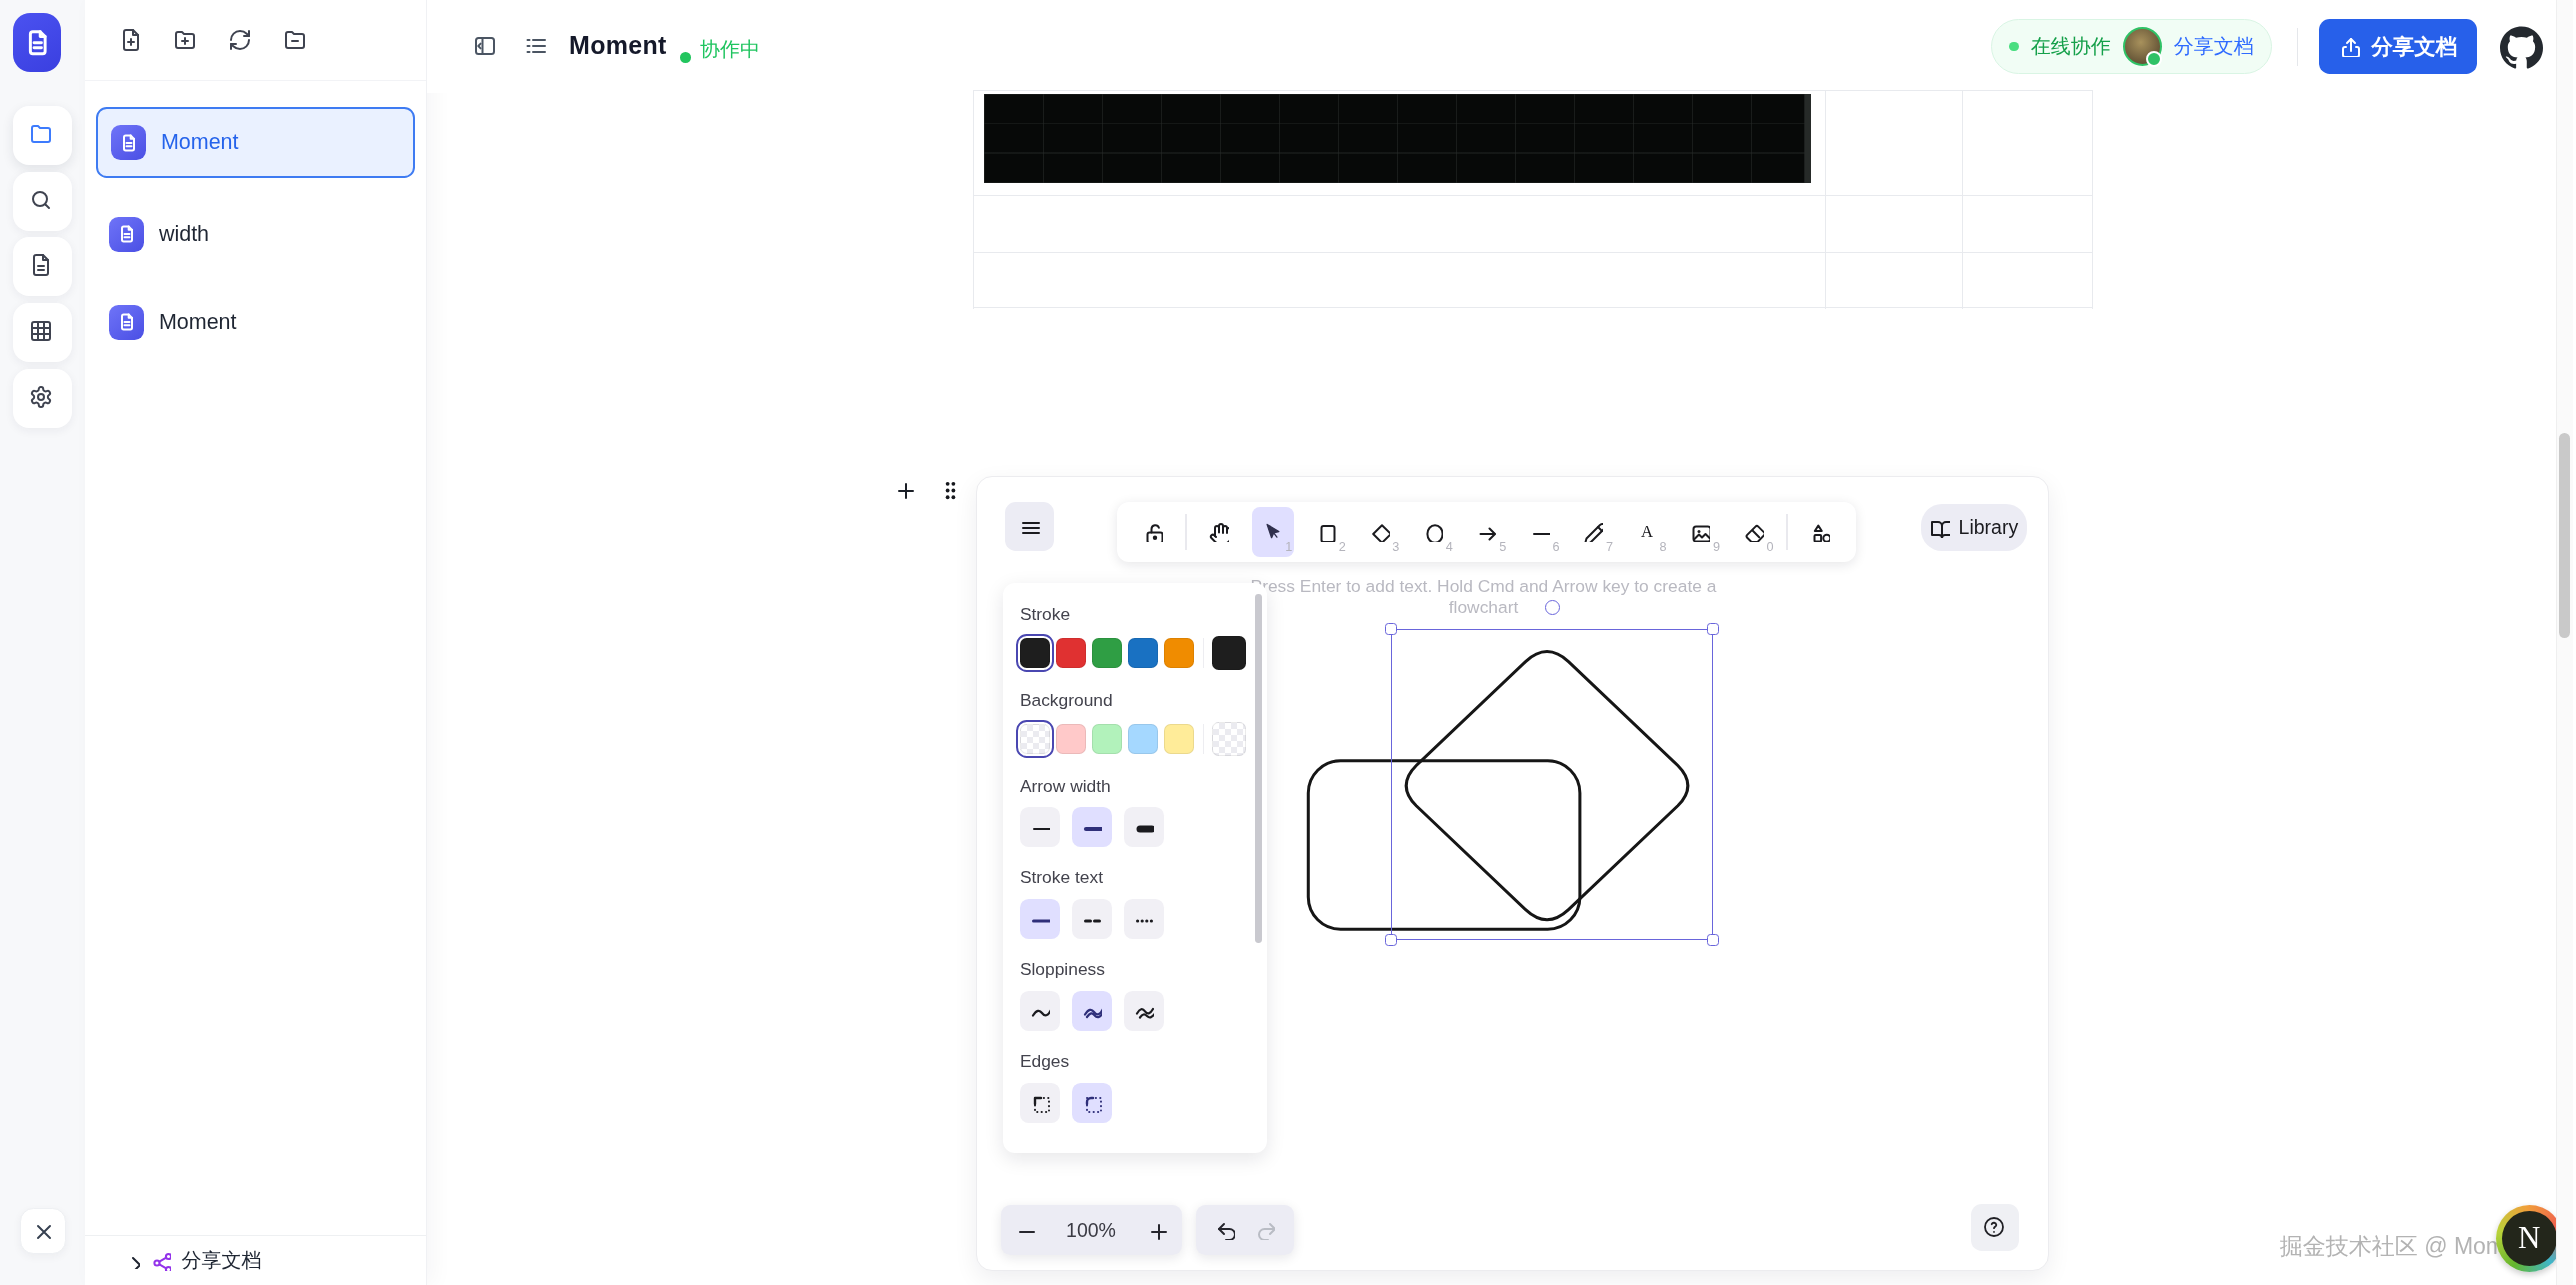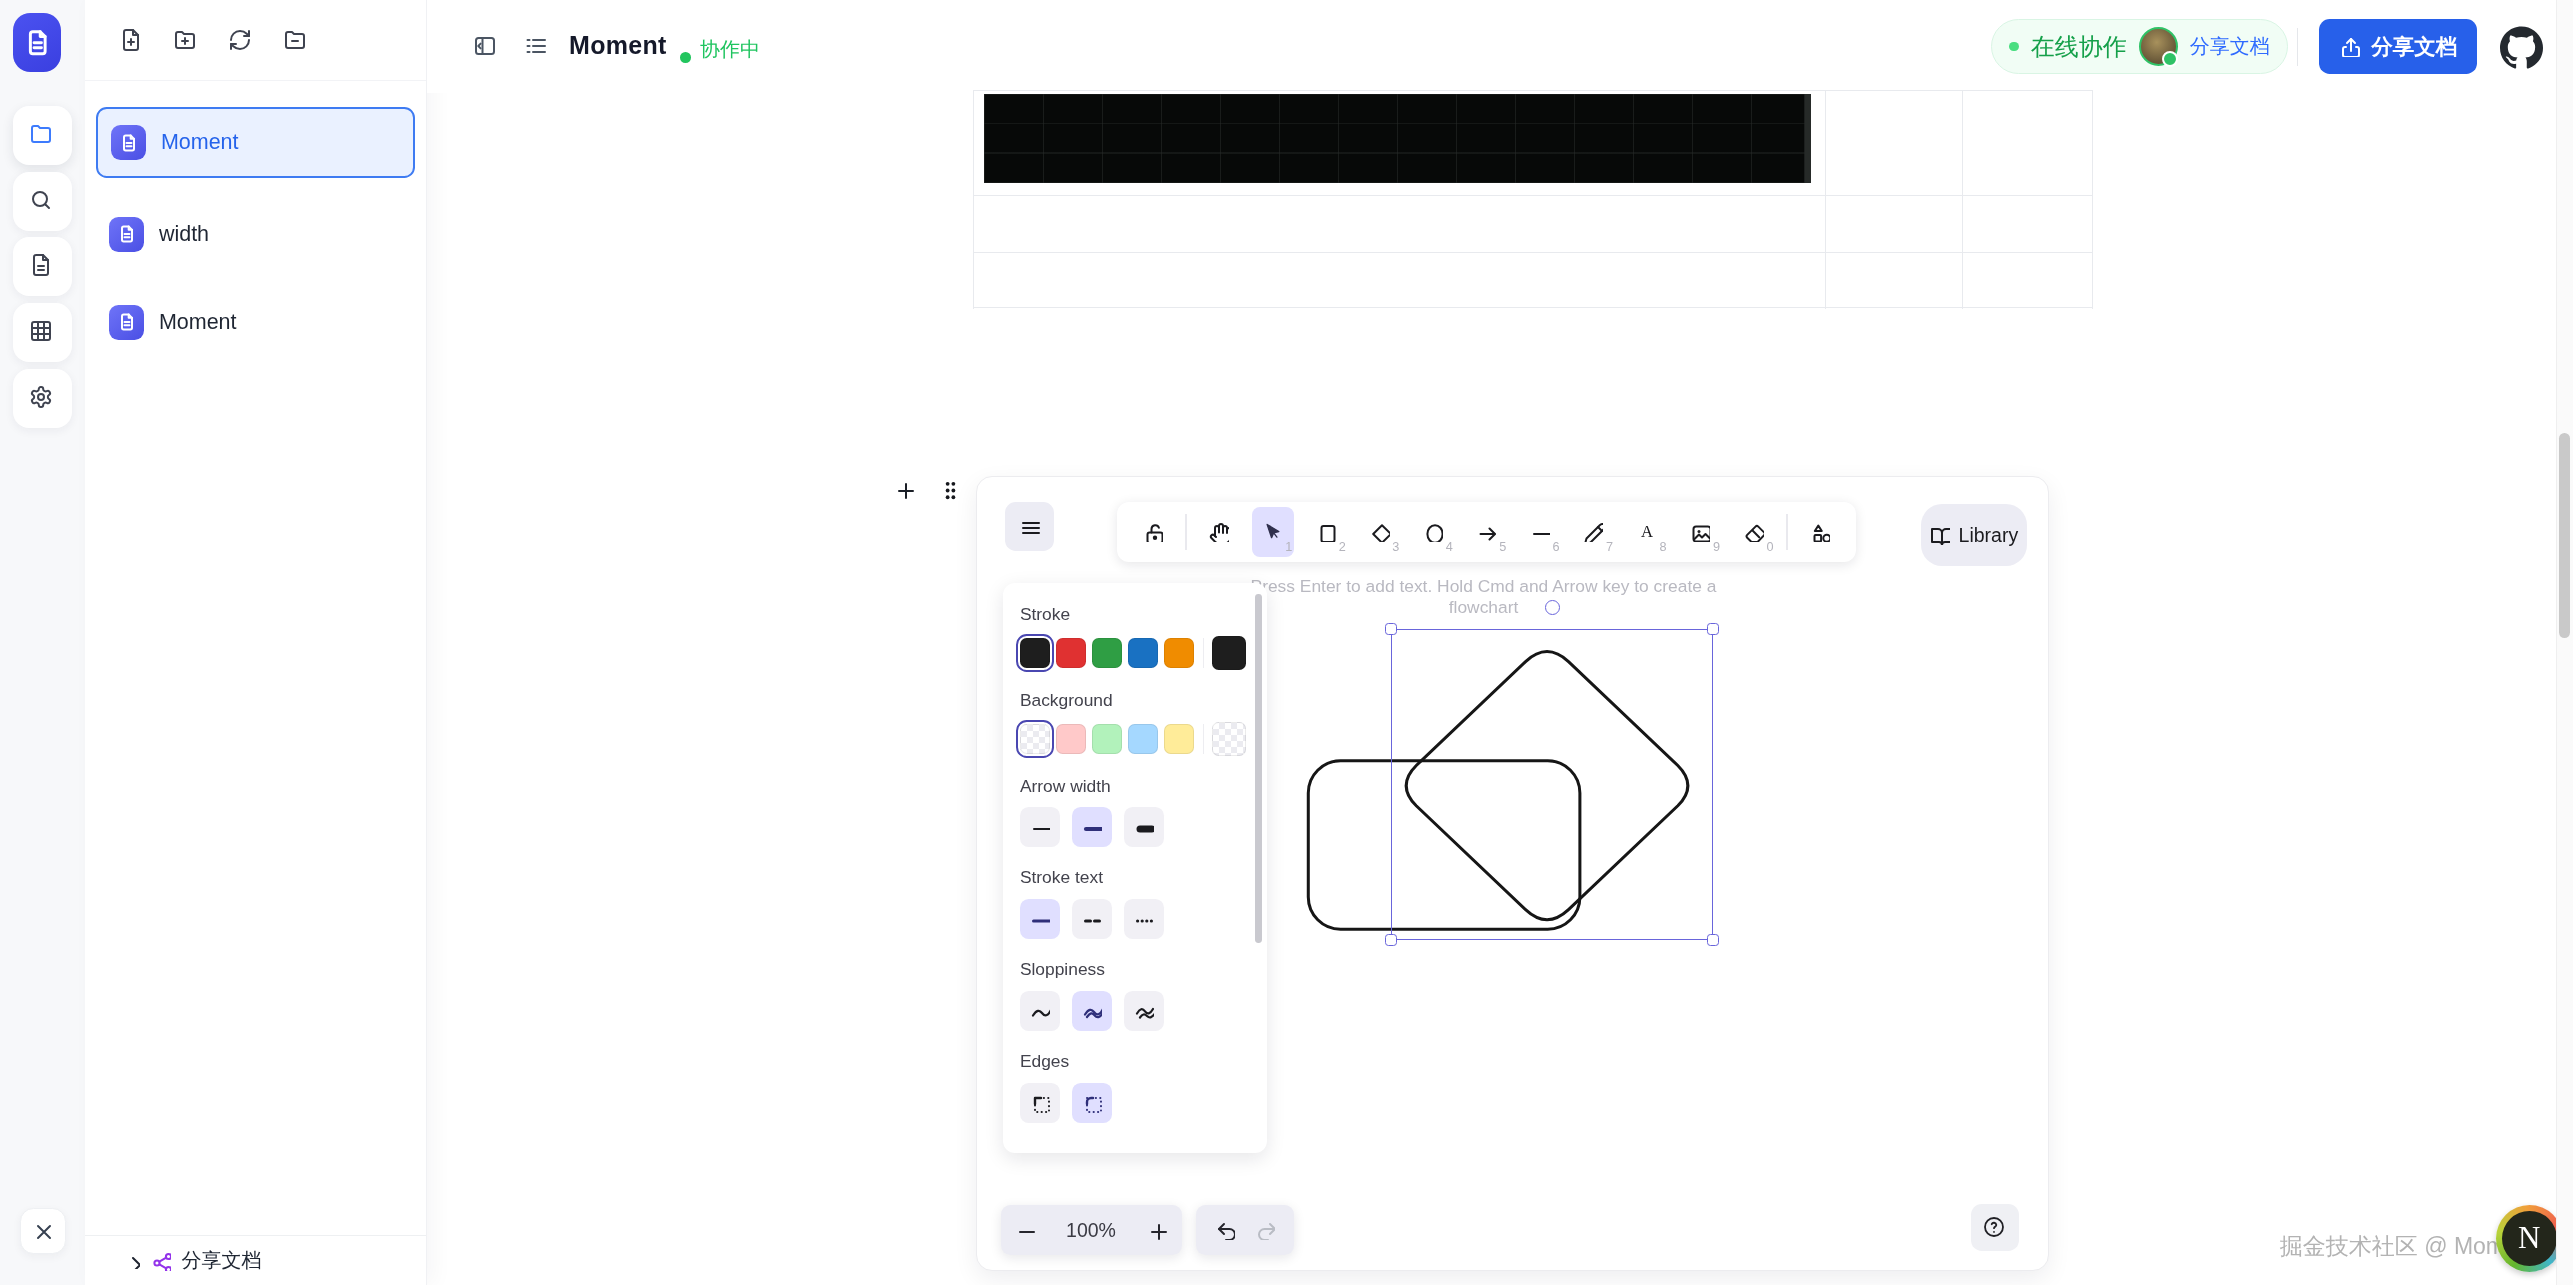--- a/index.html
+++ b/index.html
@@ -36,21 +36,21 @@
 
   
   .hdr { position:absolute; left:427px; top:0; width:2149px; height:93px; background:#fff; }
   .hdr-ic { position:absolute; top:34px; color:#4b5563; }
   .hdr-title { position:absolute; left:569px; top:31px; font-size:25px; font-weight:700; color:#15192a; letter-spacing:0.3px; }
   .hdr-status { position:absolute; left:680px; top:36px; display:flex; align-items:center; gap:9.4px; }
   .dot { border-radius:50%; }
   .hdr-status .txt { font-size:20px; color:#1fc45f; }
   .presence { position:absolute; left:1991px; top:19px; height:55px; border-radius:27.5px; background:#f1fdf5;
               border:1.3px solid #d9f5e4; display:flex; align-items:center; gap:12px; padding:0 17.4px; }
-  .presence .lbl { font-size:24px; color:#15a04a; }
+  .presence .lbl { font-size:20px; color:#15a04a; }
   .presence .viewers { font-size:20px; color:#2f6bff; }
   .avatar { position:relative; width:39px; height:39px; border-radius:50%; border:2.7px solid #2fc266;
             background:radial-gradient(circle at 45% 38%, #a8915c, #6e5d3c 62%, #4e4228); }
   .avatar::after { content:""; position:absolute; right:-2.7px; bottom:-2.7px; width:12px; height:12px; border-radius:50%;
                    background:#2fc266; border:2px solid #fff; }
   .hdr-div { position:absolute; left:2297px; top:28px; width:1.3px; height:38px; background:#e5e7eb; }
   .share-btn { position:absolute; left:2320px; top:19px; height:55px; padding:0 20px; border-radius:10.7px;
                background:#2760ea; color:#fff; display:flex; align-items:center; gap:10.7px; }
   .share-btn .txt { font-size:21.5px; font-weight:600; }
   .gh { position:absolute; left:2500px; top:25.5px; width:43px; height:43px; color:#24292f; }
@@ -76,21 +76,21 @@
   .menu-btn { position:absolute; left:28px; top:25px; width:49px; height:49px; border-radius:10.7px; background:#ececf4;
               display:flex; align-items:center; justify-content:center; color:#1b1b1f; }
   .island { background:#fff; border-radius:12px; box-shadow:0 2.7px 12px rgba(20,20,43,.10); }
   .toolbar { position:absolute; left:140px; top:25px; width:739px; height:60px; display:flex; align-items:center;
              padding:0 14.8px; gap:4px; justify-content:space-between; }
   .tool { position:relative; width:42px; height:50px; border-radius:8px; display:flex; align-items:center; justify-content:center;
           color:#1b1b1f; flex:0 0 auto; }
   .tool.active { background:#e0dfff; }
   .tool .num { position:absolute; right:1.3px; bottom:2.7px; font-size:12.7px; color:#b4b4bc; }
   .tb-div { width:1.3px; height:36px; background:#e9e9ee; flex:0 0 auto; }
-  .lib-btn { position:absolute; left:944px; top:27px; width:106px; height:62px; border-radius:21px; background:#ececf4;
+  .lib-btn { position:absolute; left:944px; top:27px; width:106px; height:47px; border-radius:21px; background:#ececf4;
              display:flex; align-items:center; justify-content:center; gap:8.7px; color:#1b1b1f; }
   .lib-btn .txt { font-size:19.5px; }
   .hint { position:absolute; left:238px; top:99px; width:537px; text-align:center; font-size:17.4px; color:#b9b9c1; }
 
   
   .panel { position:absolute; left:25.5px; top:106px; width:264px; height:570px; background:#fff; border-radius:12px;
            box-shadow:0 5.4px 19px rgba(20,20,43,.10); padding:17.4px 17.4px 0 17.4px; overflow:hidden; }
   .sec-label { font-size:17.4px; color:#43434d; margin:4px 0 10.7px; }
   .swrow { display:flex; align-items:center; margin-bottom:20px; }
   .sw { width:30px; height:30px; border-radius:6.7px; border:0.7px solid rgba(0,0,0,.08); margin-right:6px; }

